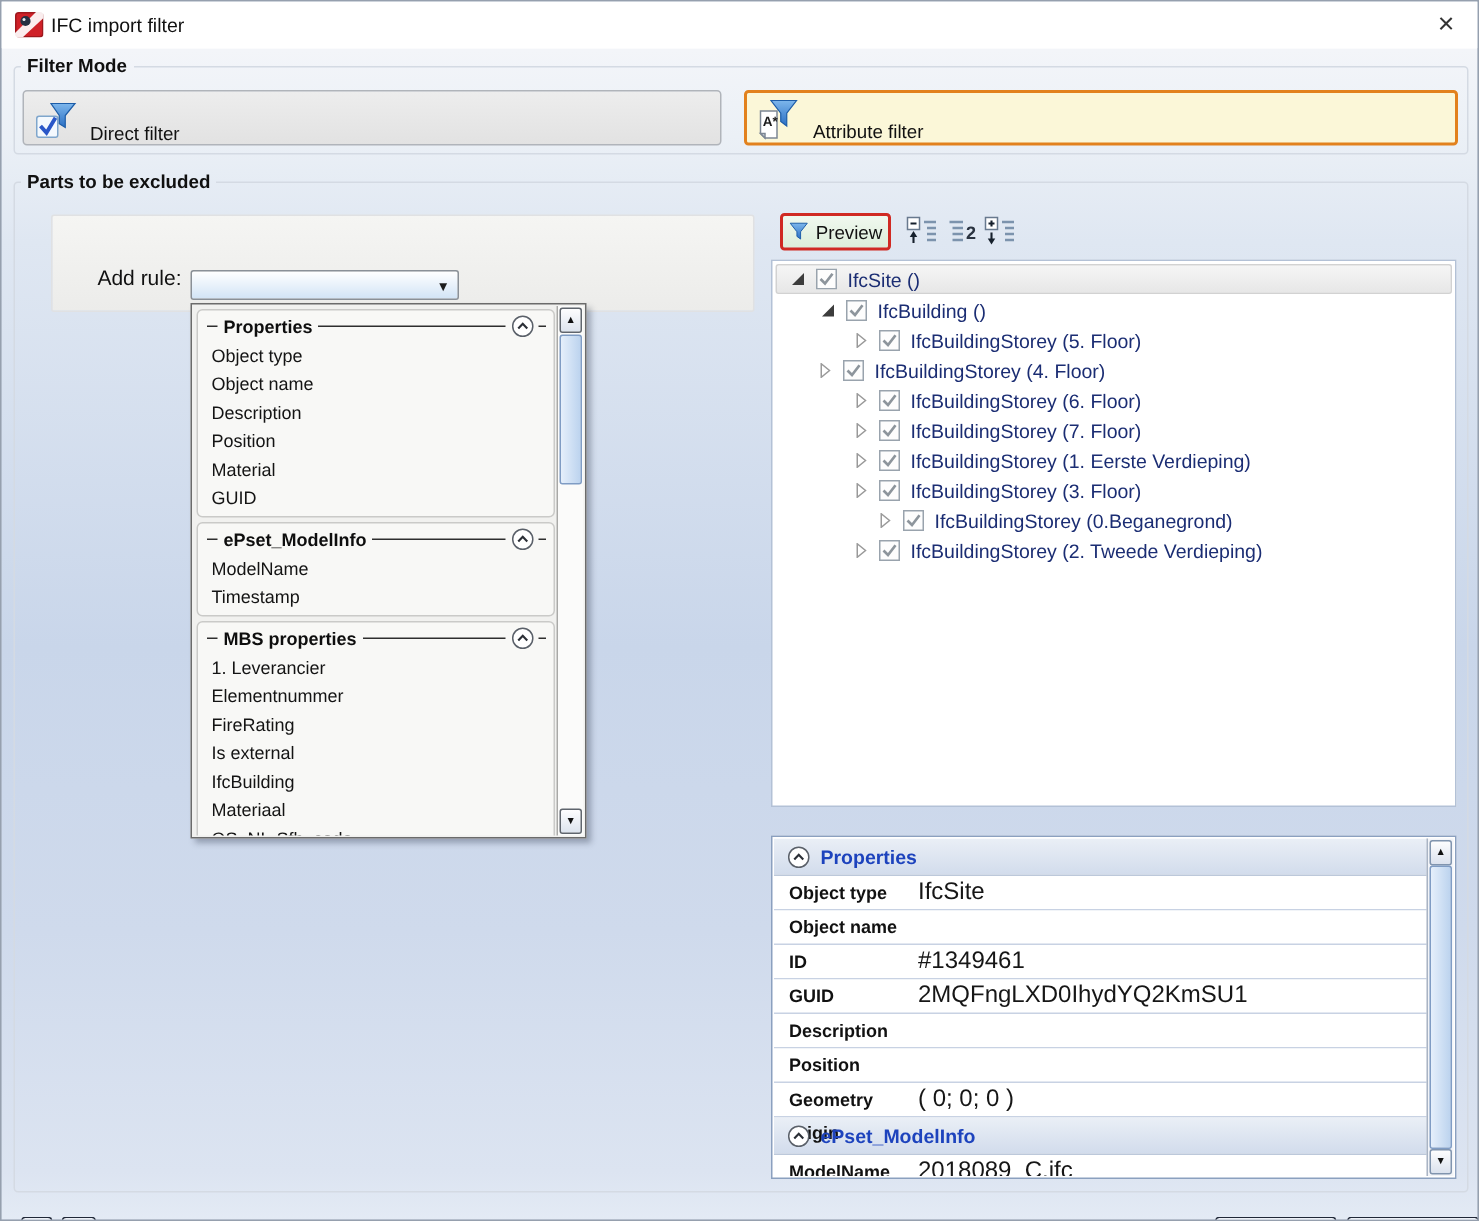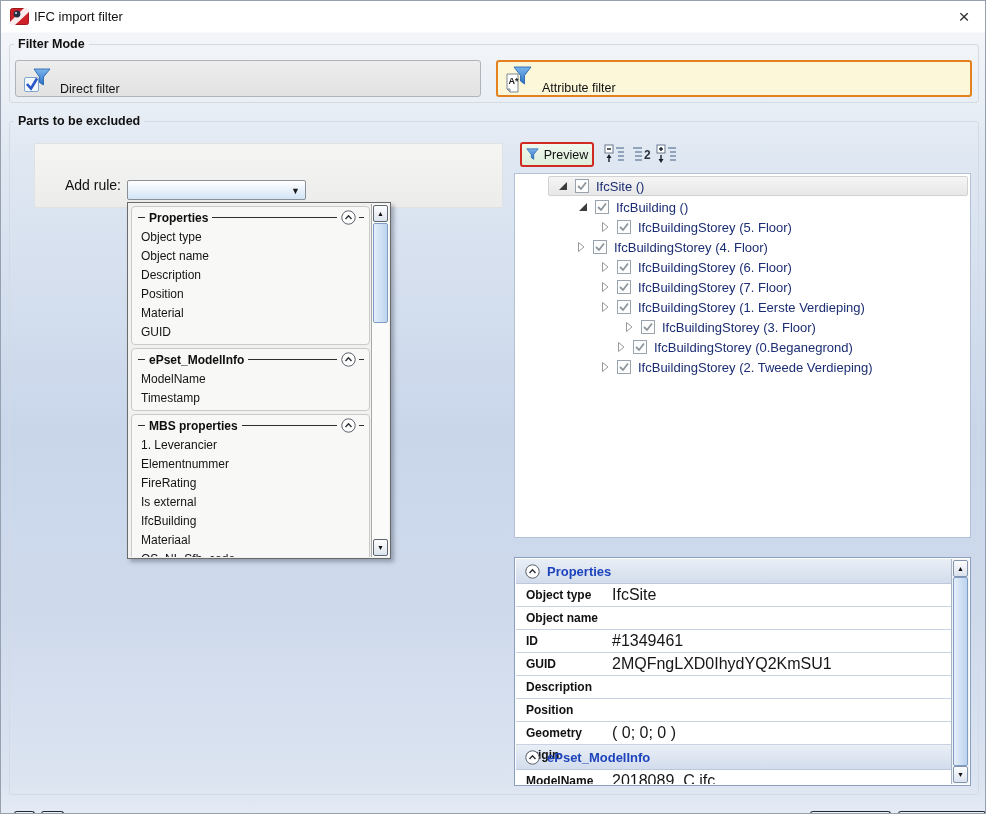--- a/index.html
+++ b/index.html
@@ -49,21 +49,21 @@
   .sc-thumb{position:absolute;left:1px;right:1px;background:linear-gradient(90deg,#e5effb,#bcd3ee);border:1px solid #7f9cc4;border-radius:2px;cursor:grab;}
   .dd-thumb{top:19px;height:98px;}
   
   .preview-btn{position:absolute;left:519px;top:141px;width:74px;height:25px;box-sizing:border-box;border:2px solid var(--preview-border,#d02a23);
     border-radius:3px;background:linear-gradient(#f0f8ef,#ddeeda);display:flex;align-items:center;justify-content:center;gap:5px;cursor:pointer;}
   .preview-btn span.lbl{font-size:12.5px;color:#111;}
   .tb-icon{position:absolute;top:143px;width:22px;height:20px;cursor:pointer;}
   #tb-collapse{left:603px;} #tb-level2{left:630px;} #tb-expand{left:655px;}
   
   .tree-panel{position:absolute;left:513px;top:172px;width:457px;height:365px;box-sizing:border-box;background:#fff;border:1px solid #b3c1d6;}
-  .tree-rows{position:absolute;inset:1px;overflow:hidden;margin-left:31px;}
+  .tree-rows{position:absolute;inset:1px;overflow:hidden;}
   .tree-row{height:20px;display:flex;align-items:center;gap:0;cursor:pointer;}
   .tree-row.selected{background:linear-gradient(#f5f5f5,#e7e7e7);border:1px solid #d2d2d2;border-radius:2px;margin:1px;height:18px;}
   .t-arrow{width:12px;display:flex;justify-content:center;flex:0 0 auto;}
   .t-check{width:14px;height:14px;margin:0 7px 0 6px;flex:0 0 auto;}
   .t-label{font-size:13px;color:var(--tree-text,#1b2d73);white-space:nowrap;}
   
   .props-panel{position:absolute;left:513px;top:556px;width:457px;height:229px;box-sizing:border-box;background:#fff;border:1px solid #8fa3c0;border:1px solid #8ba0bf;}
   .props-content{position:absolute;left:1px;top:1px;bottom:1px;right:18px;overflow:hidden;}
   .p-section-header{height:24px;display:flex;align-items:center;gap:7px;padding-left:9px;
     background:linear-gradient(#eaeff6,#d2dcec);border-bottom:1px solid #bcc8da;}
@@ -356,21 +356,21 @@
             </svg>
           </span>
     <span class="t-check">
             <svg width="14" height="14" viewBox="0 0 14 14">
               <rect x="0.5" y="0.5" width="13" height="13" fill="#fdfdfd" stroke="#99a3ad"></rect>
               <polyline points="3,7 6,10 11,3.5" fill="none" stroke="#8d959c" stroke-width="1.8"></polyline>
             </svg>
           </span>
     <span class="t-label">IfcBuildingStorey (1. Eerste Verdieping)</span>
   </div>
-  <div class="tree-row" style="padding-left:76px">
+  <div class="tree-row" style="padding-left:52px">
     <span class="t-arrow">
             <svg width="10" height="10" viewBox="0 0 10 10">
               <polygon points="2.5,0.5 8,5 2.5,9.5" fill="#fff" stroke="#9a9a9a"></polygon>
             </svg>
           </span>
     <span class="t-check">
             <svg width="14" height="14" viewBox="0 0 14 14">
               <rect x="0.5" y="0.5" width="13" height="13" fill="#fdfdfd" stroke="#99a3ad"></rect>
               <polyline points="3,7 6,10 11,3.5" fill="none" stroke="#8d959c" stroke-width="1.8"></polyline>
             </svg>

